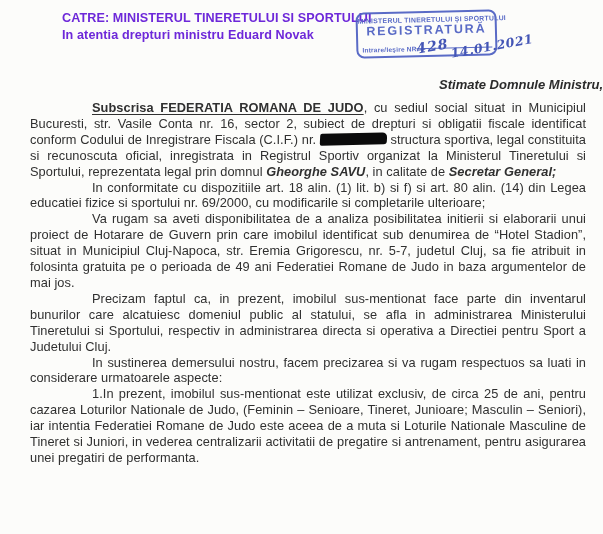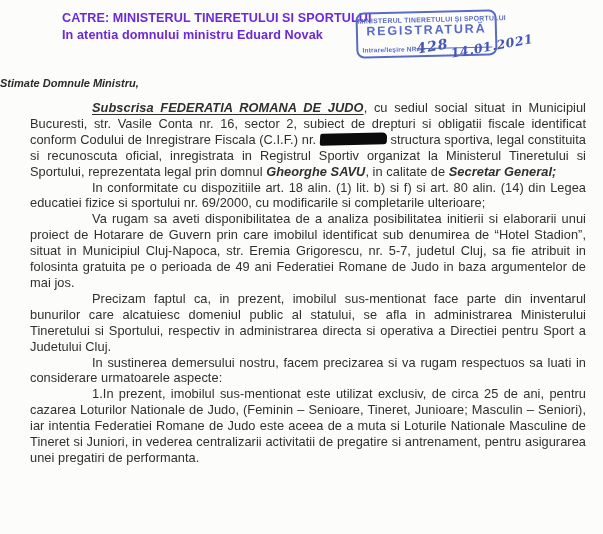--- a/index.html
+++ b/index.html
@@ -50,54 +50,54 @@
   .hand-date {
     position:absolute; left:92px; bottom:0px;
     font-family:"DejaVu Serif", serif; font-style:italic; font-weight:bold;
     font-size:12.5px; color:#3a4db2; transform:rotate(-9deg); letter-spacing:0.5px;
     white-space:nowrap;
   }
 
   
   .salutation {
     position:absolute; top:77px; left:0; width:100%;
-    text-align:left; font-weight:bold; font-style:italic;
-    font-size:11px; color:#2b2b2b;
+    text-align:right; font-weight:bold; font-style:italic;
+    font-size:13px; color:#2b2b2b;
   }
 
   
   .bodytext {
     position:absolute; top:100px; left:30px; width:556px;
     font-size:12.8px; line-height:15.9px; text-align:justify; color:#303030;
     letter-spacing:0.05px;
   }
   .bodytext p { margin:0; text-indent:62px; }
   .bodytext p.sp { }
 
   .subject {
-    font-weight:bold; font-style:italic; text-decoration:underline;
+    font-weight:bold; text-decoration:underline;
     text-underline-offset:2px;
   }
   .b { font-weight:bold;font-style:italic; }
 
   .redaction {
     display:inline-block; width:67px; height:12px;
     background:#0b0b0b; border-radius:2px 5px 3px 2px;
     transform:rotate(-1.2deg) skewX(-4deg);
     vertical-align:-1px;
   }
 </style>
 </head>
 <body>
 
 <div class="page">
 
   <div class="header">
     <div>CATRE: MINISTERUL TINERETULUI SI SPORTULUI</div>
-    <div>In atentia domnului ministru Eduard Novak</div>
+    <div>In atentia drepturi ministru Eduard Novak</div>
   </div>
 
   <div class="stamp">
     <div class="stamp-l1">MINISTERUL TINERETULUI ŞI SPORTULUI</div>
     <div class="stamp-l2">REGISTRATURĂ</div>
     <div class="stamp-l3">Intrare/Ieşire NR.</div>
     <div class="stamp-line"></div>
     <div class="hand-number">428</div>
     <div class="hand-date">14.01.2021</div>
   </div>

